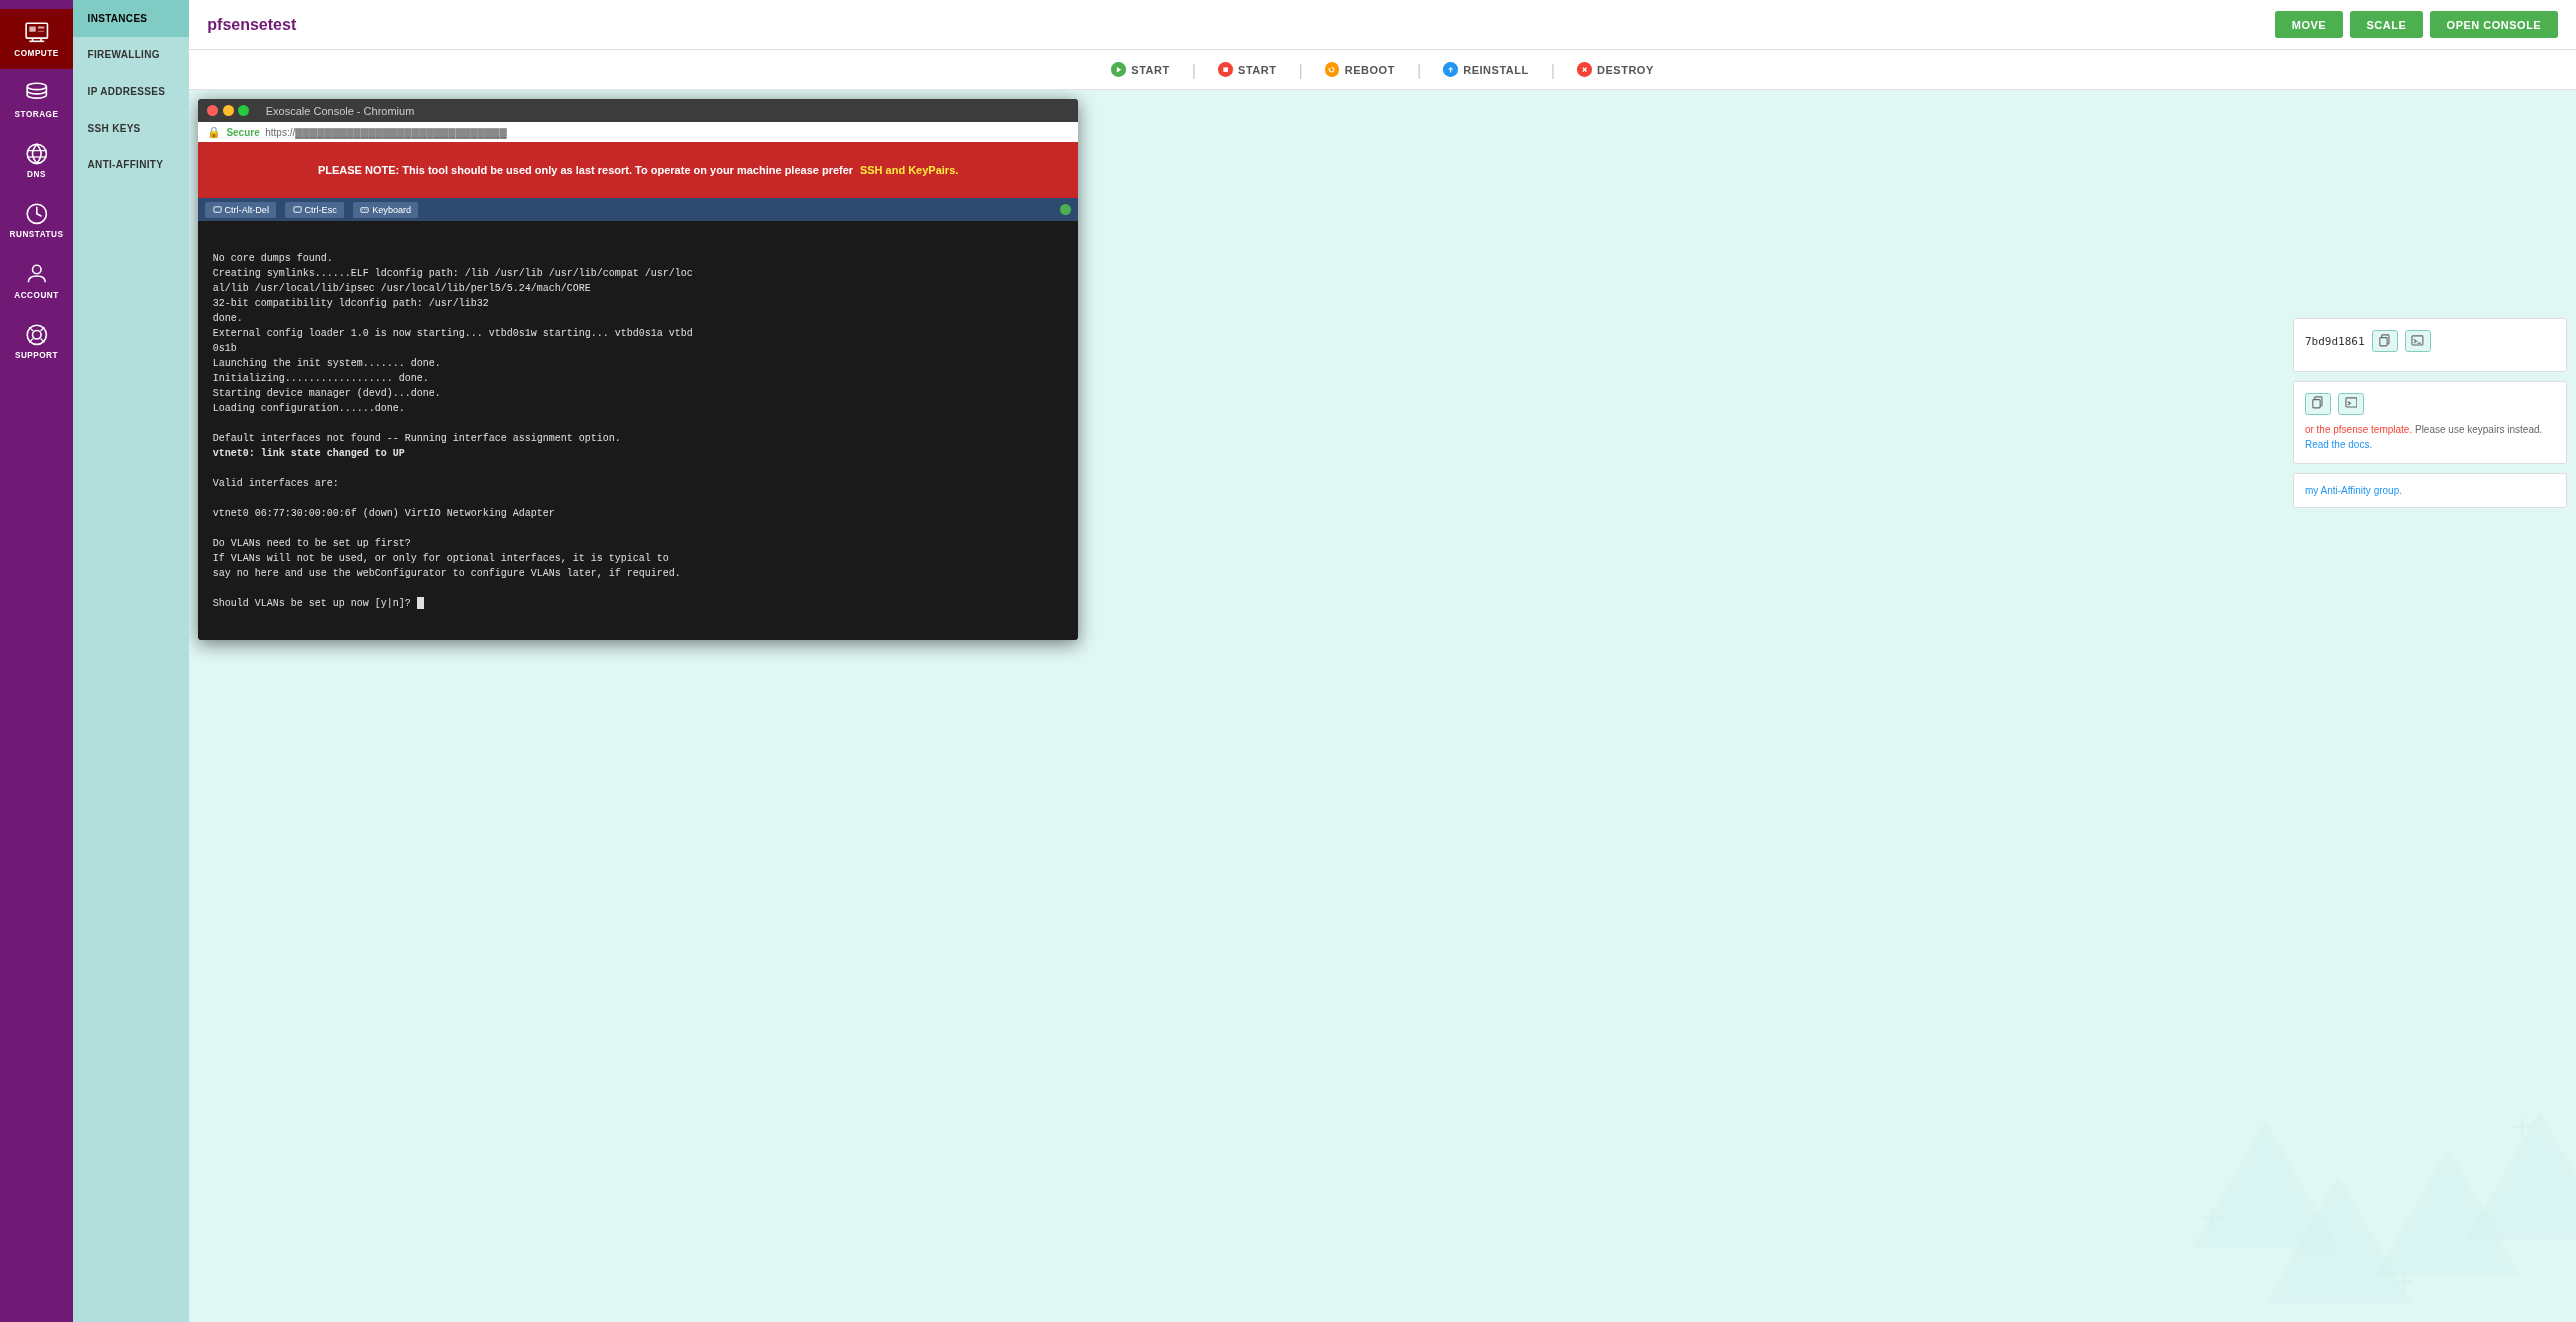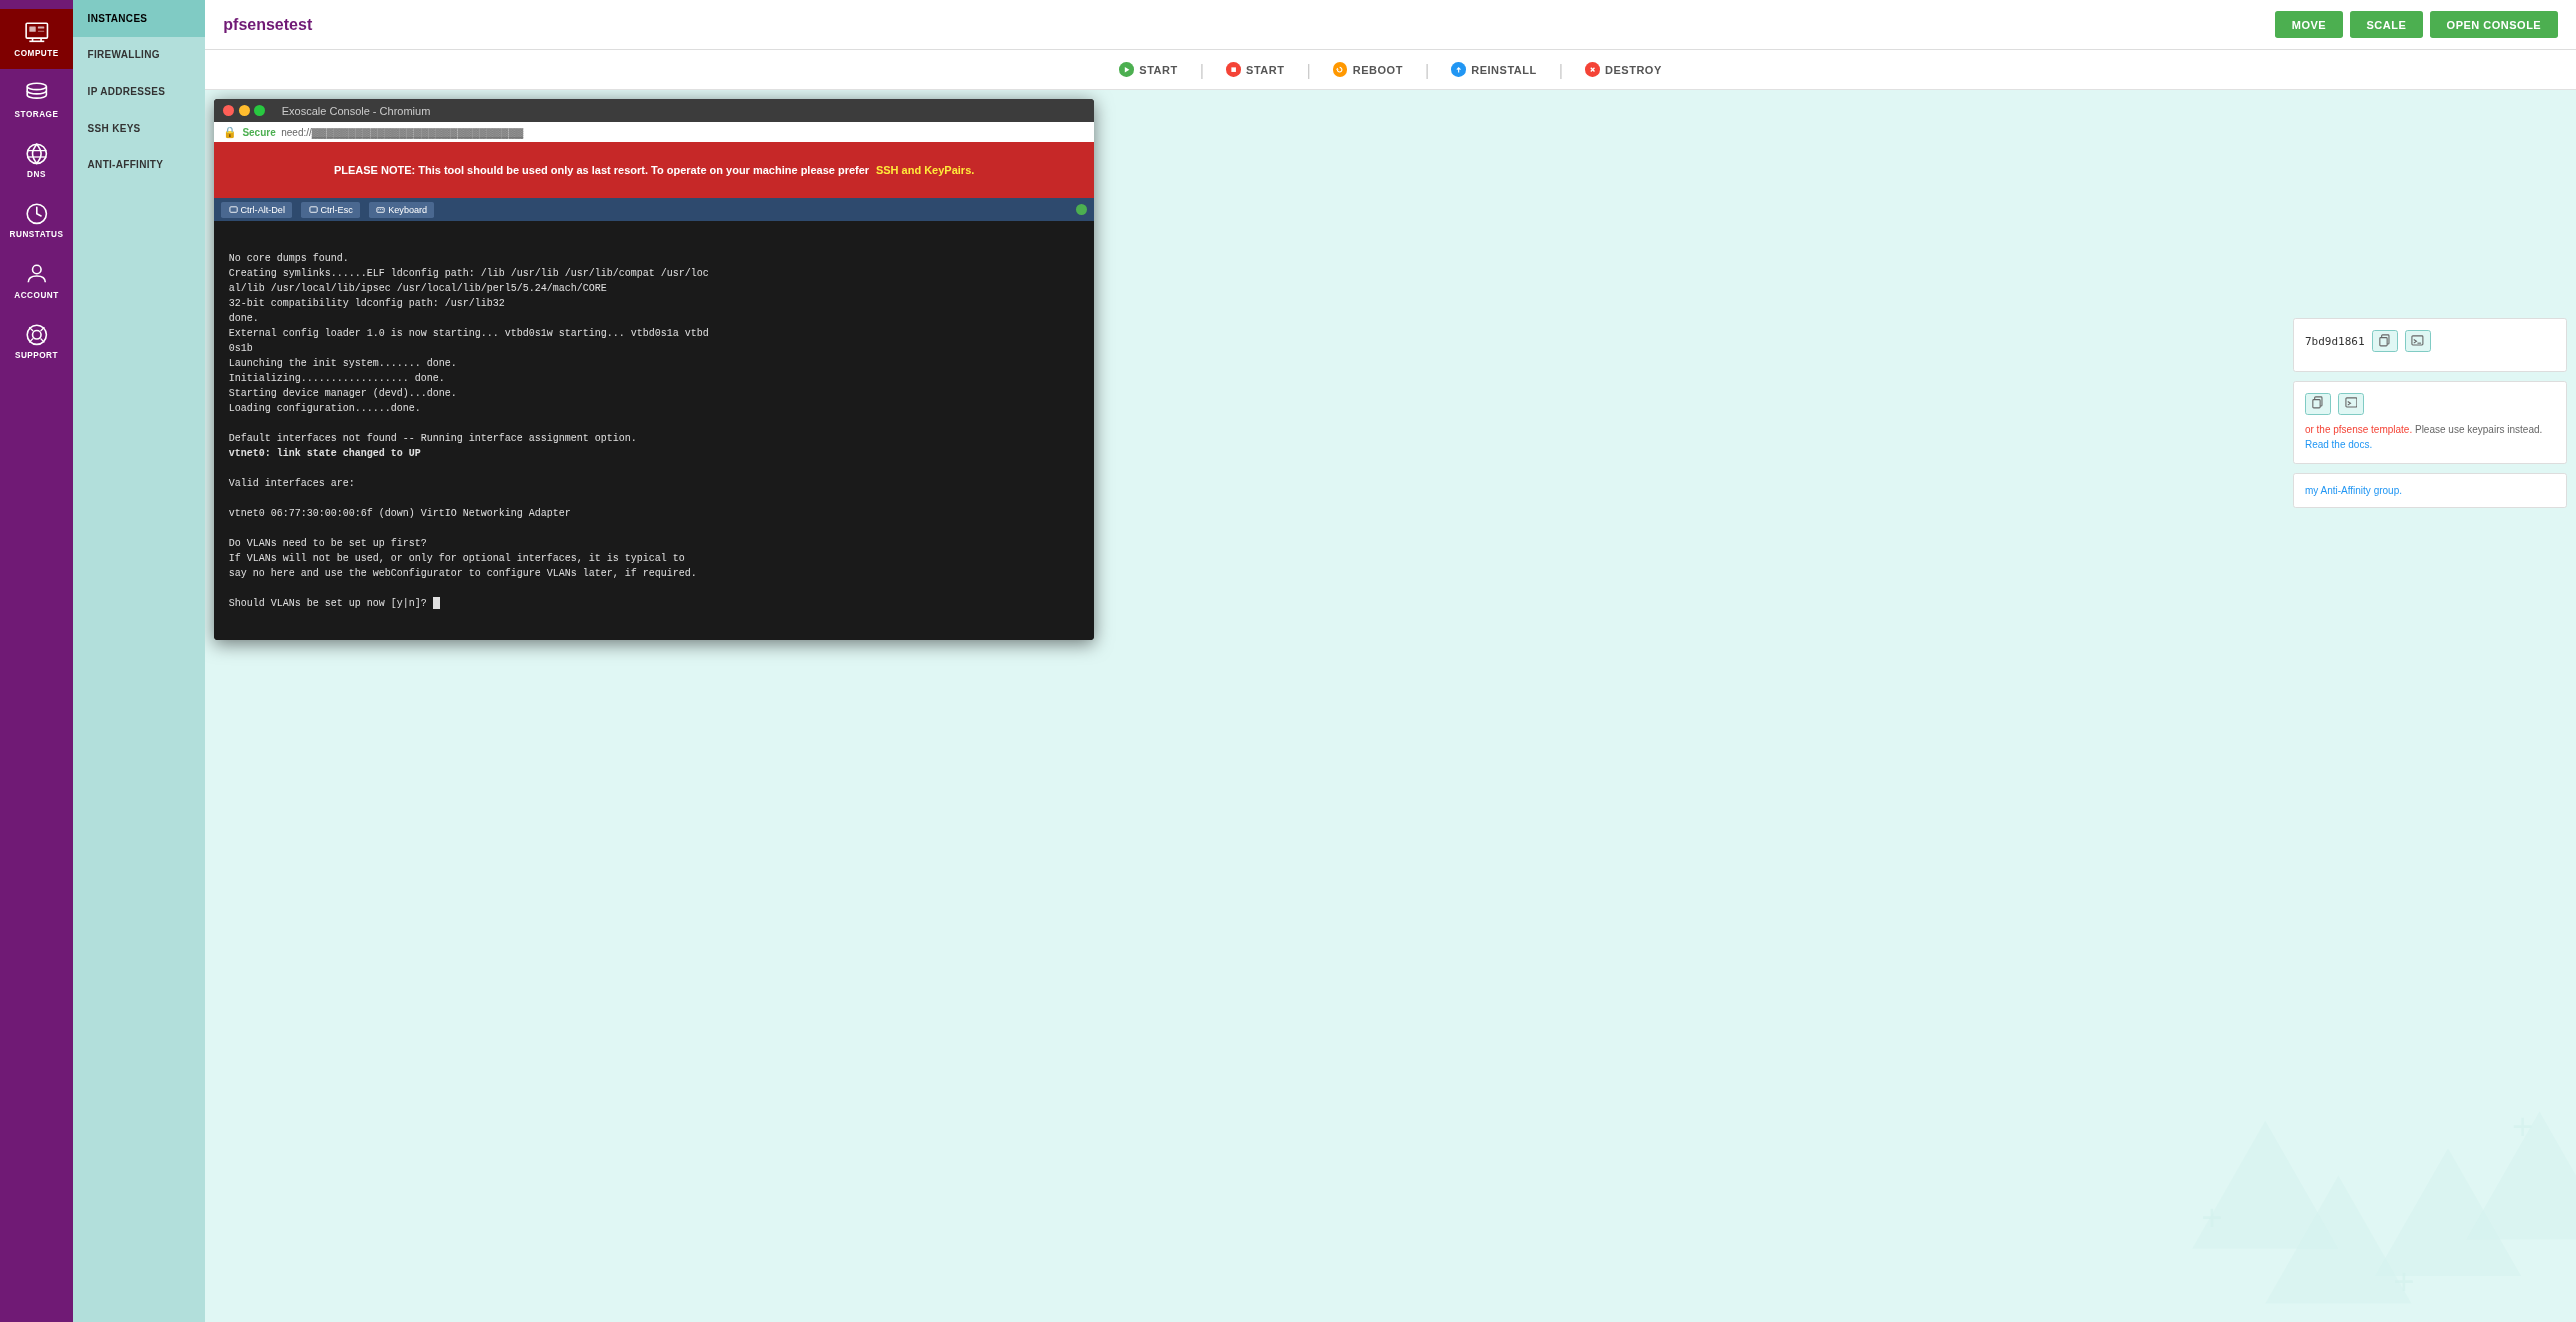--- a/index.html
+++ b/index.html
@@ -36,21 +36,21 @@
     }
     .sidebar-item span {
       font-size: 8.2px;
       font-weight: bold;
       letter-spacing: 0.5px;
       color: white;
     }
 
     
     .sub-sidebar {
-      width: 132px;
+      width: 116px;
       background: #b2dfdb;
       flex-shrink: 0;
       padding-top: 0;
     }
     .sub-sidebar-item {
       padding: 12.8px 14.6px;
       font-size: 10px;
       font-weight: bold;
       color: #333;
       cursor: pointer;
@@ -492,21 +492,21 @@
           <div class="dot dot-red"></div>
           <div class="dot dot-yellow"></div>
           <div class="dot dot-green"></div>
         </div>
         <span class="browser-title">Exoscale Console - Chromium</span>
       </div>
 
       <div class="secure-bar">
         <span class="secure-lock">🔒</span>
         <span class="secure-text">Secure</span>
-        <span class="secure-url">need://▓▓▓▓▓▓▓▓▓▓▓▓▓▓▓▓▓▓▓▓▓▓▓▓▓▓▓▓▓</span>
+        <span class="secure-url">https://▓▓▓▓▓▓▓▓▓▓▓▓▓▓▓▓▓▓▓▓▓▓▓▓▓▓▓▓▓</span>
       </div>
 
       <div class="warning-bar">
         <span>PLEASE NOTE: This tool should be used only as last resort. To operate on your machine please prefer</span>
         <a href="#" style="color:#ffeb3b;margin-left:3.7px;">SSH and KeyPairs.</a>
       </div>
 
       <div class="console-toolbar">
         <div class="console-tb-btn">
           <svg width="9.1" height="9.1" viewBox="0 0 10 10">

